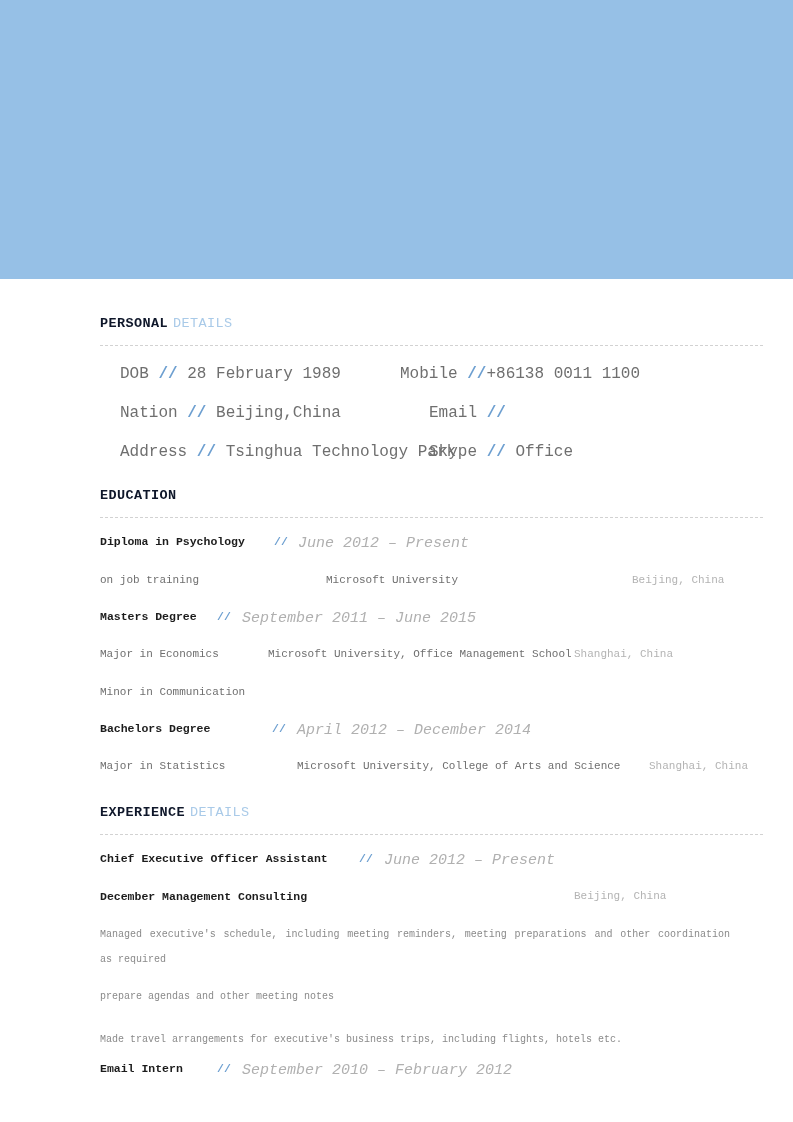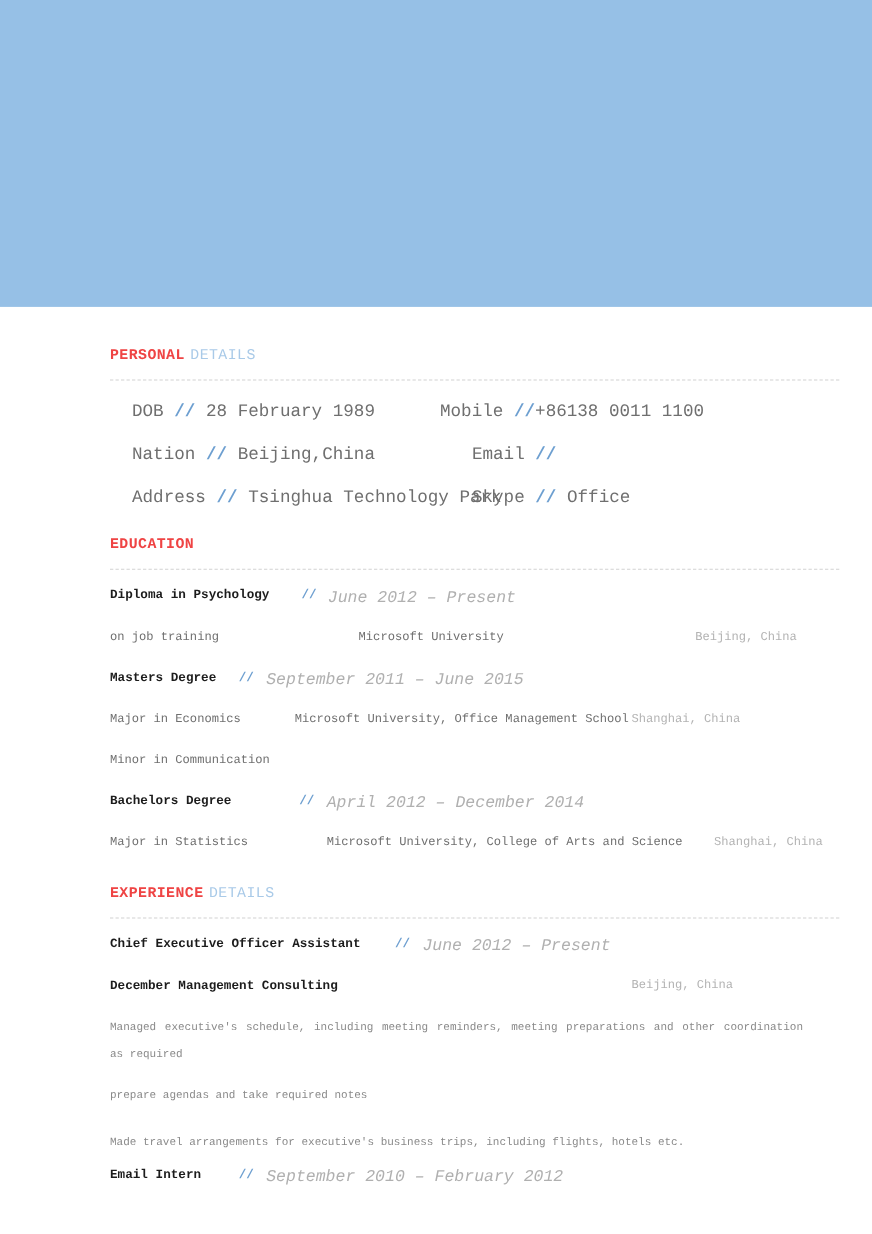--- a/index.html
+++ b/index.html
@@ -37,21 +37,21 @@
 
   
   .section-head {
     font-size: 13.5px;
     letter-spacing: 0.4px;
     white-space: nowrap;
     line-height: 1;
   }
   .sh-strong {
     font-weight: bold;
-    color: #ef4444;
+    color: #0f172a;
   }
   .sh-light {
     font-weight: normal;
     color: #a9cae8;
     margin-left: 5px;
   }
 
   .rule {
     height: 0;
     border-top: 1px dashed #d2d2d2;
@@ -273,21 +273,21 @@
     <div class="company-line" style="position:absolute; left:0; top:612px; width:663px;">
       <span class="cl-name">December Management Consulting</span>
       <span class="cl-loc" style="left:474px;">Beijing, China</span>
     </div>
 
     <div class="body-para" style="position:absolute; left:0; top:643px; width:630px;">
       <span>Managed executive's schedule, including meeting reminders, meeting preparations and other coordination as required</span>
     </div>
 
     <div class="body-para single" style="position:absolute; left:0; top:705px;">
-      <span>prepare agendas and take required notes</span>
+      <span>prepare agendas and other meeting notes</span>
     </div>
 
     <div class="body-para single" style="position:absolute; left:0; top:748px;">
       <span>Made travel arrangements for executive's business trips, including flights, hotels etc.</span>
     </div>
 
     <div class="entry-title" style="position:absolute; left:0; top:784px; width:663px;">
       <span class="et-name">Email Intern</span>
       <span class="et-slash" style="left:117px;">//</span>
       <span class="et-date" style="left:142px;">September 2010 – February 2012</span>

